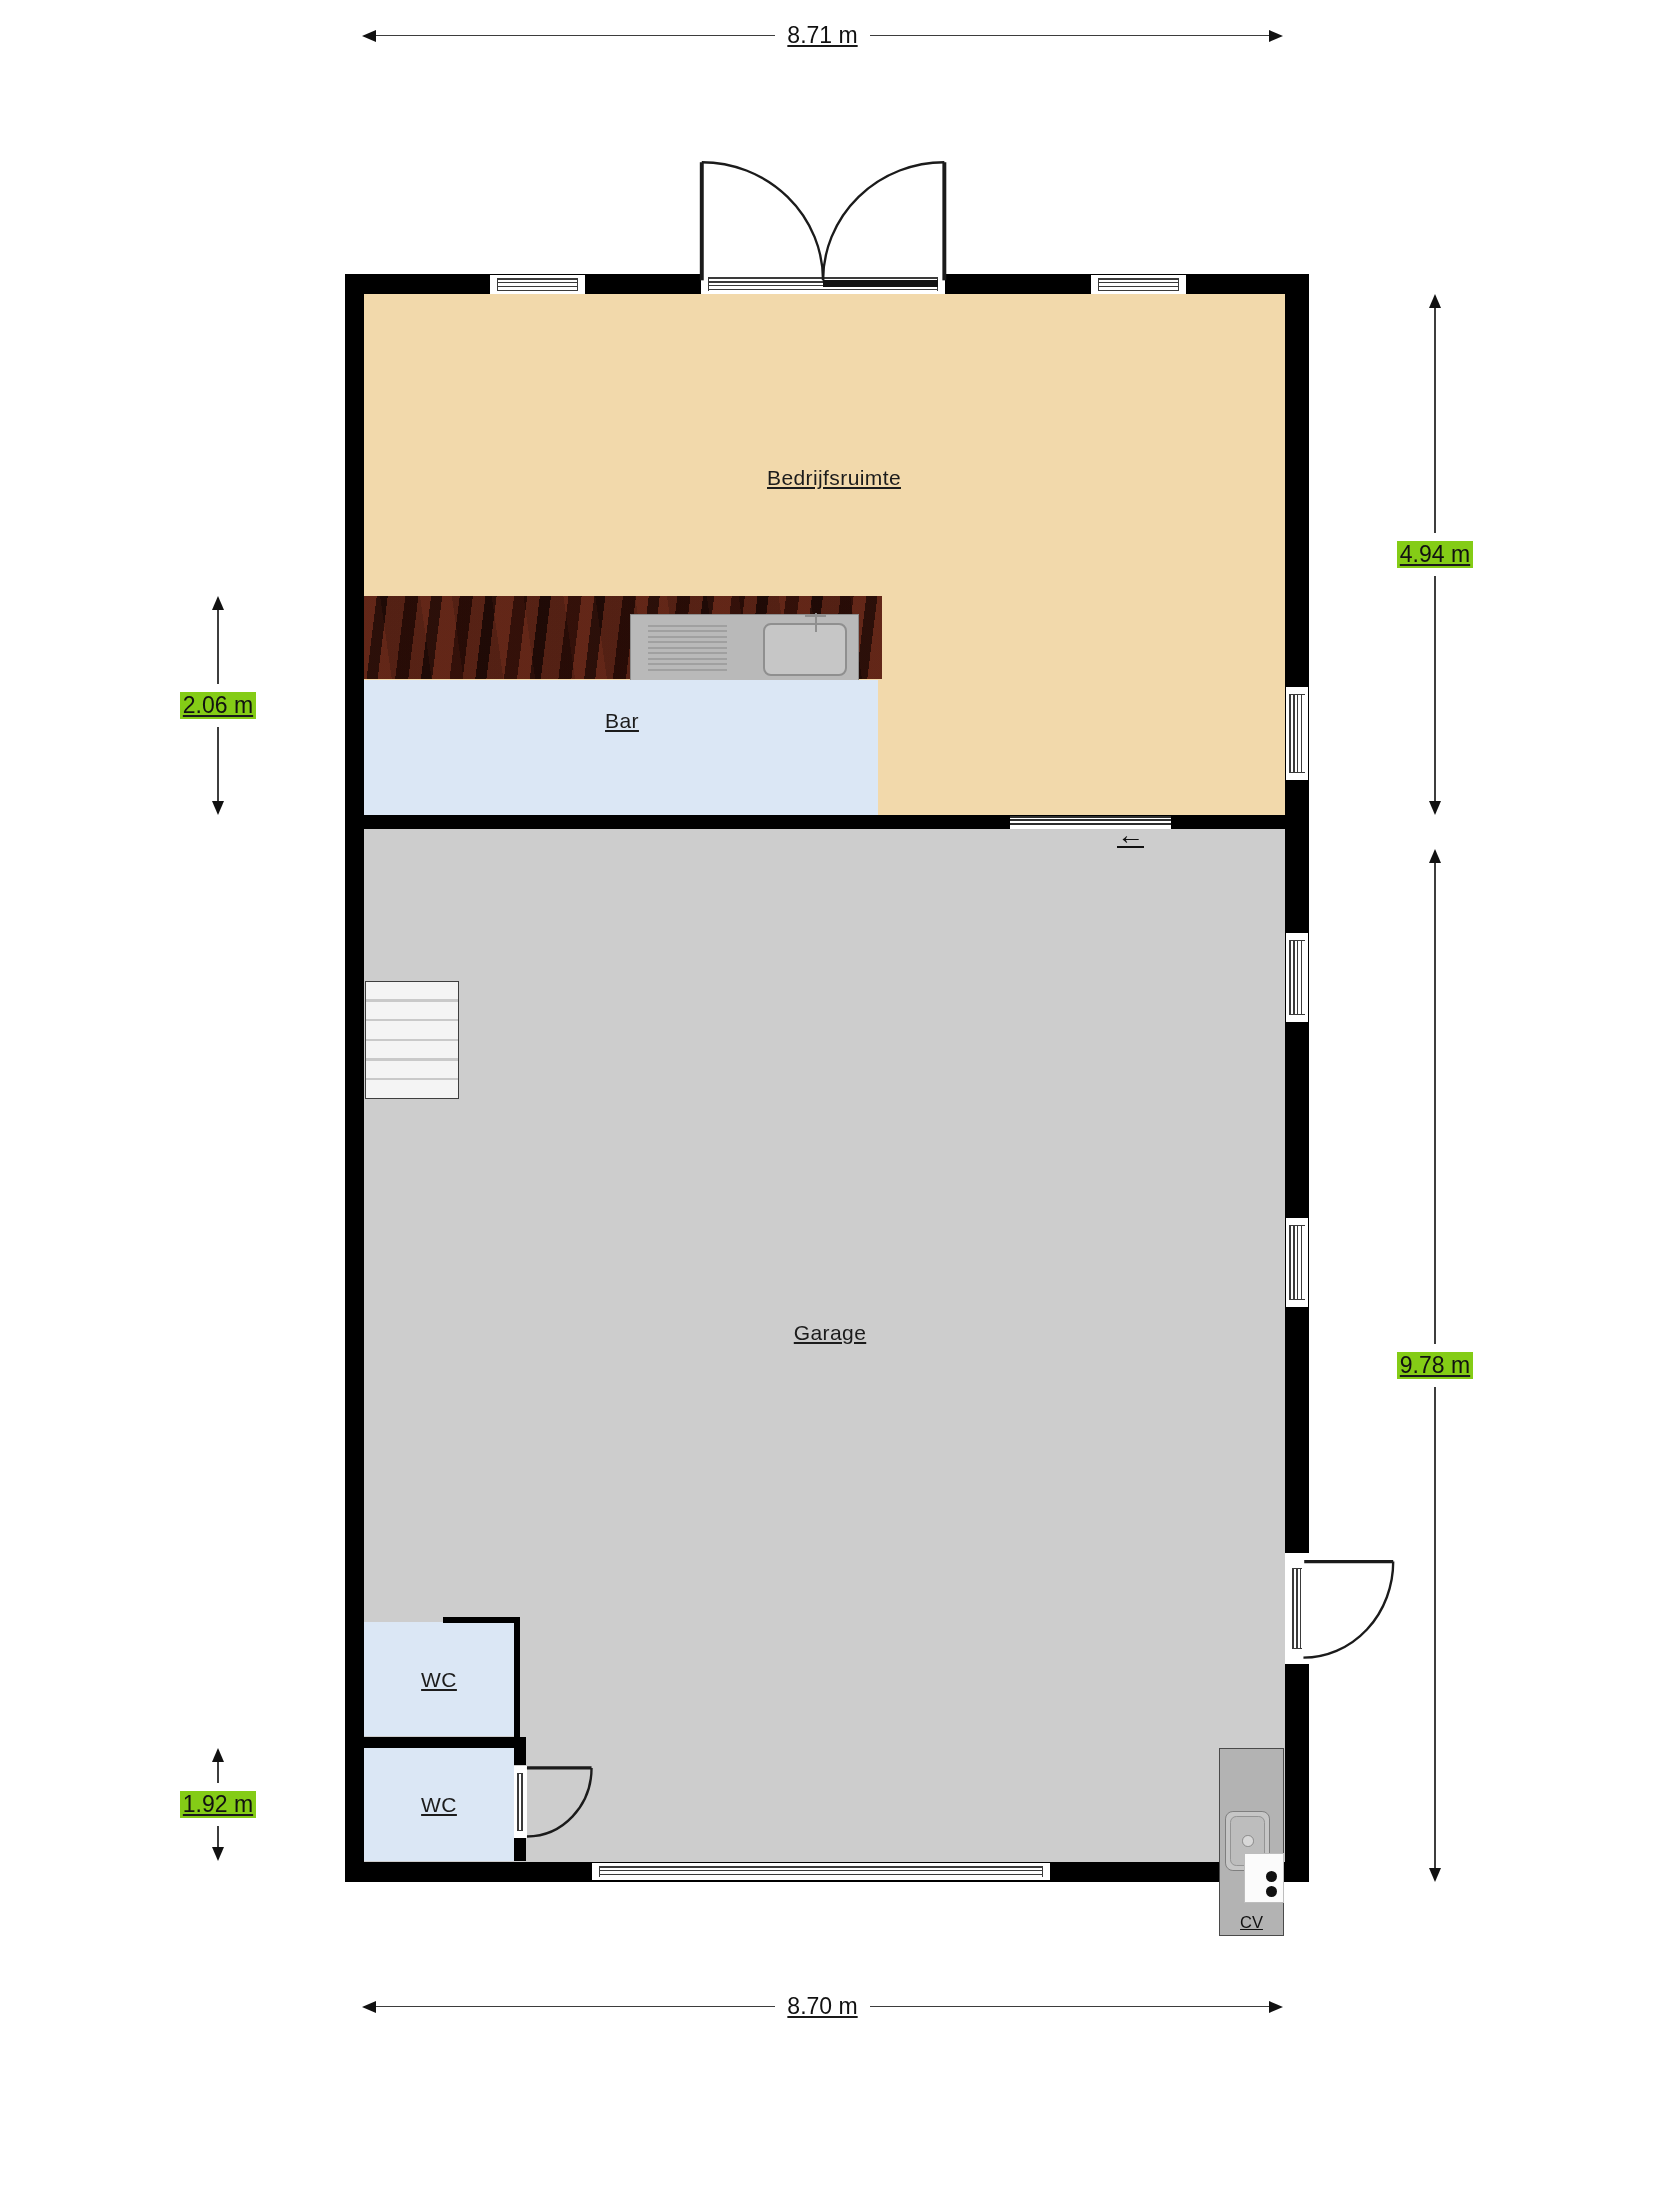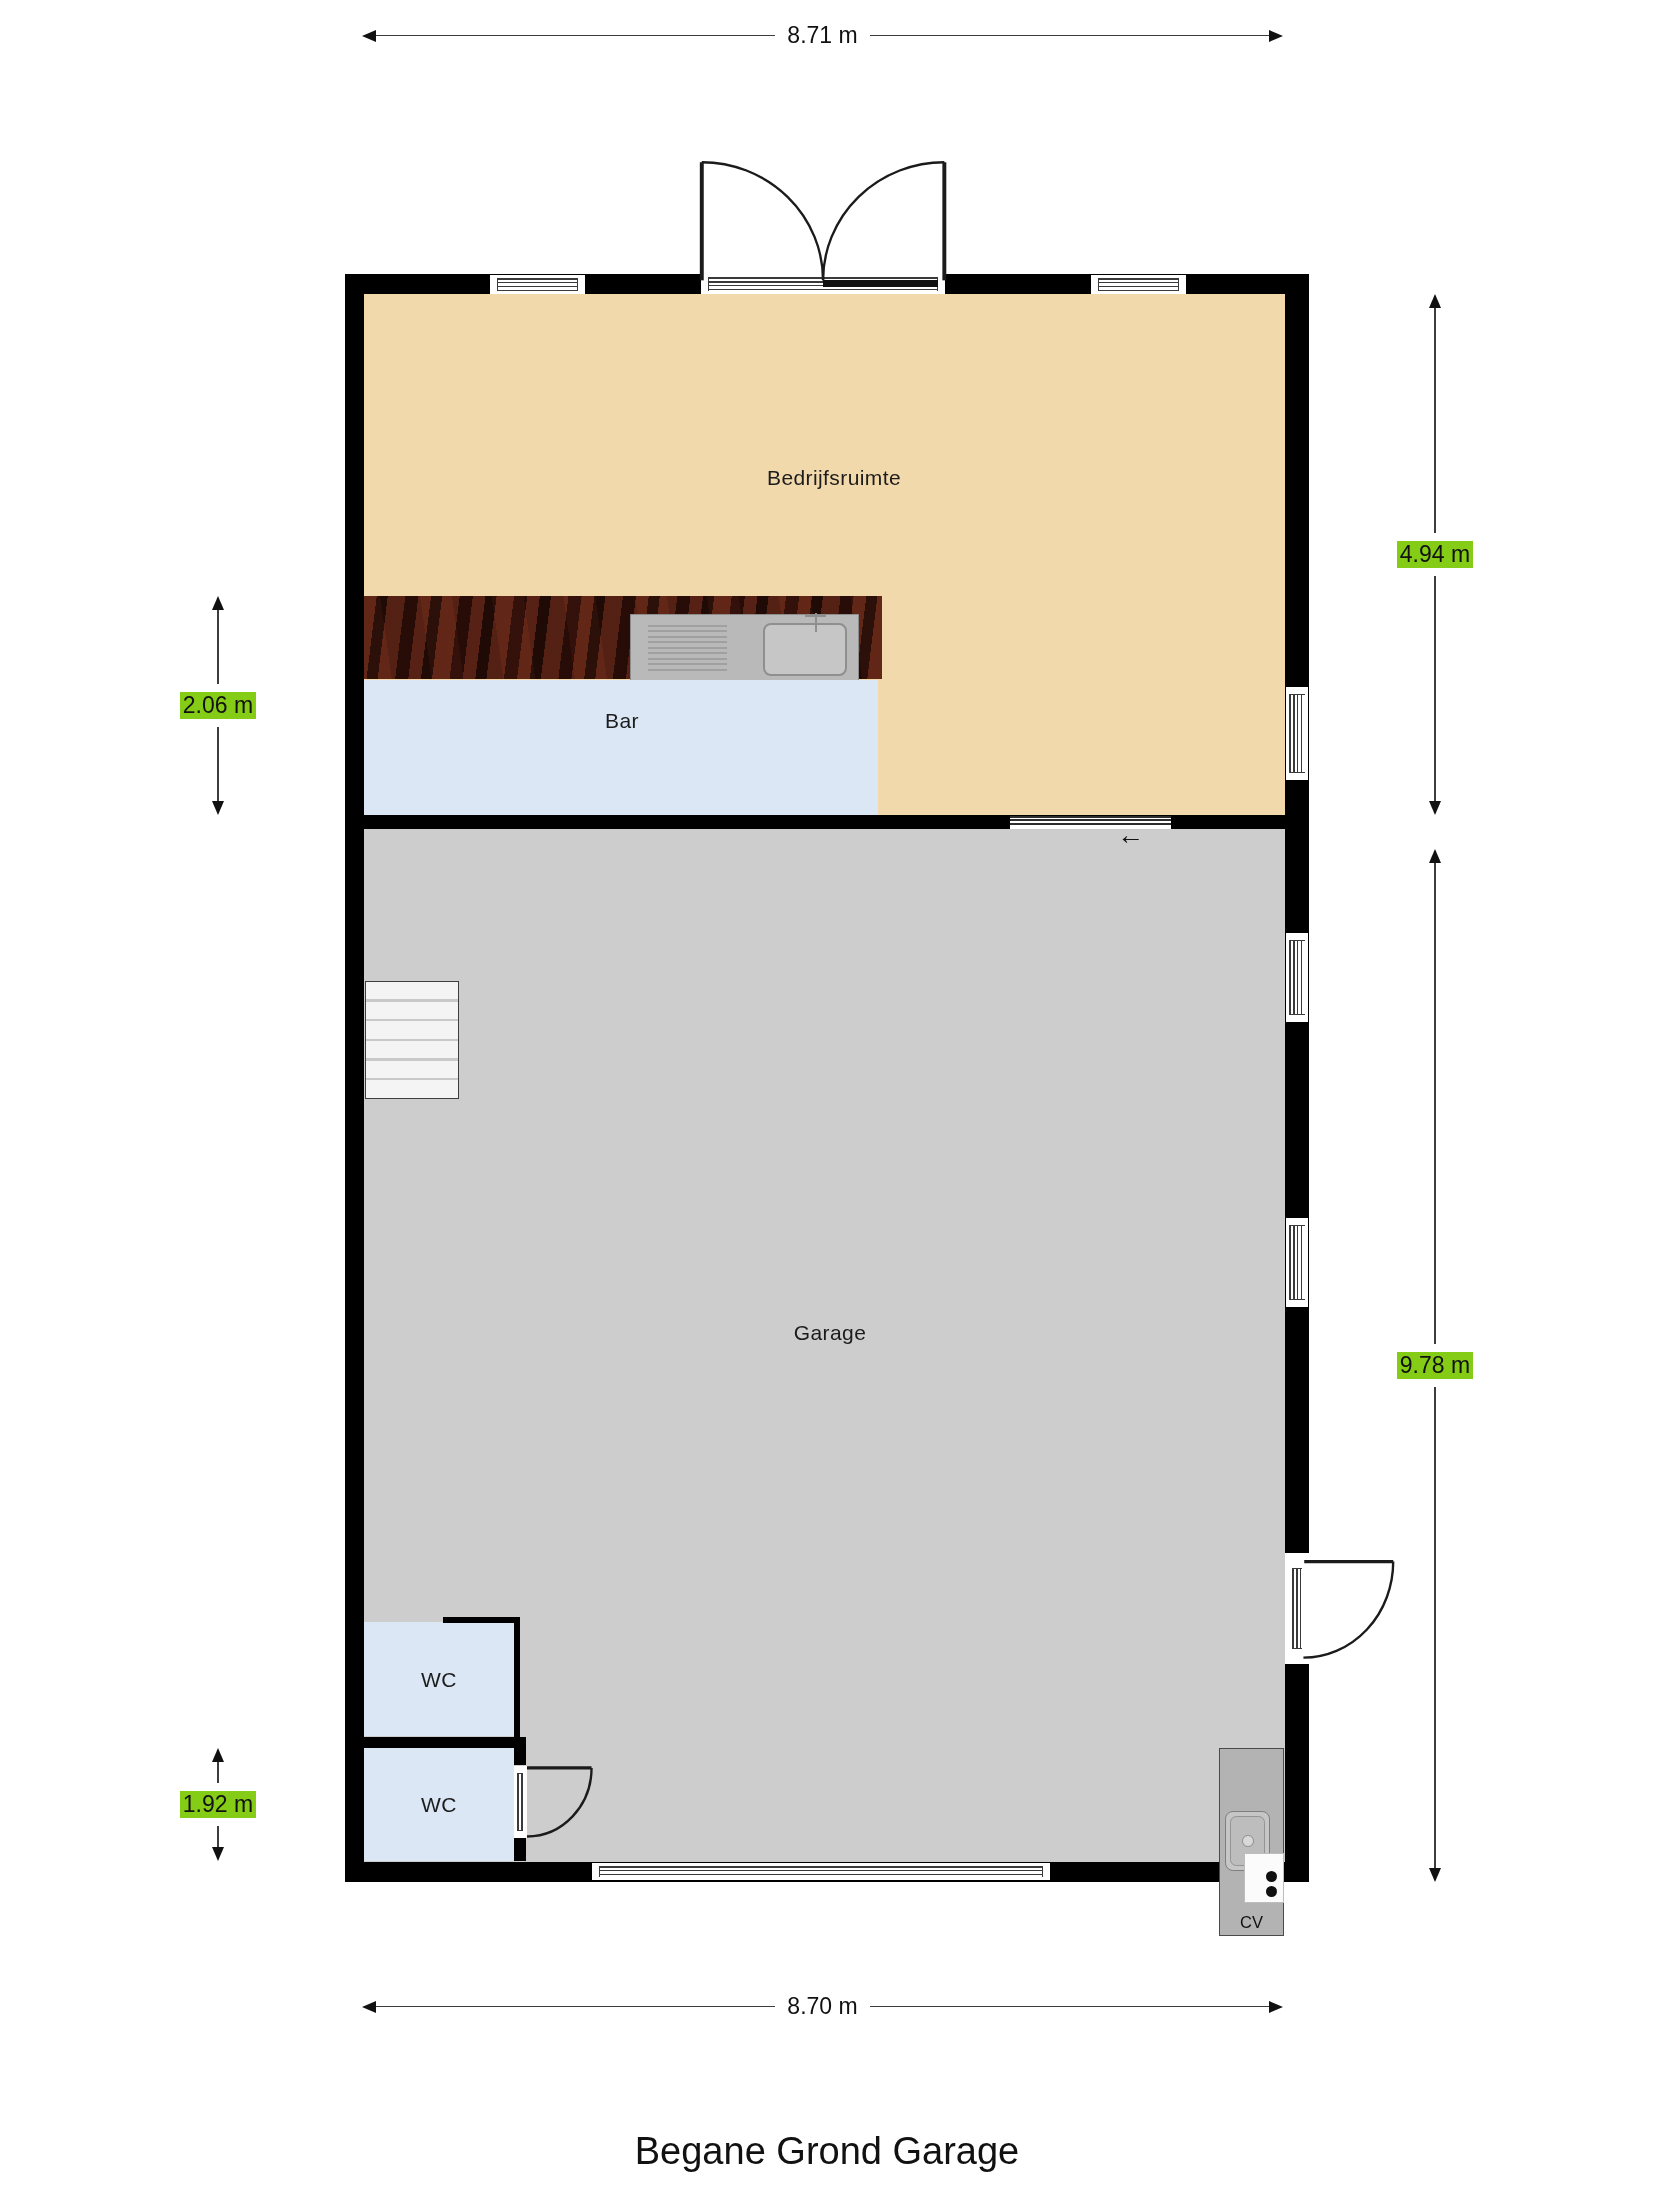--- a/index.html
+++ b/index.html
@@ -1,20 +1,20 @@
 <!DOCTYPE html>
 <html style="font-size:12.6px"><head>
 <meta charset="utf-8">
 <style>
   html,body{margin:0;padding:0;background:#fff;}
   .plan{
     position:relative;width:1654px;height:2205px;background:#ffffff;
     font-family:"Liberation Sans", sans-serif;color:#1a1a1a;overflow:hidden;
   }
-  .abs{position:absolute;}
+  .abs{position:absolute;text-decoration:underline;}
   
   .building{background:#000000;}
   .floor-bedrijf{background:#f2d9ab;}
   .floor-bar{background:#dbe7f5;}
   .floor-garage{background:#cdcdcd;}
   .floor-wc{background:#dbe7f5;}
   .wallseg{background:#000000;}
   
   .counter{
     background-color:#40150c;
@@ -208,16 +208,15 @@
   </div>
 
   <div class="abs dim-v" style="left:167px;top:1748px;width:102px;height:113px;">
     <div class="ah up"></div>
       <div class="vline"></div>
     <span class="vlabel">1.92 m</span>
     <div class="vline"></div>
       <div class="ah down"></div>
   </div>
 
-  <div class="abs title" style="left:0;top:2130px;">Begane Grond Garage</div>
 
 </div>
 
 
 </body></html>

